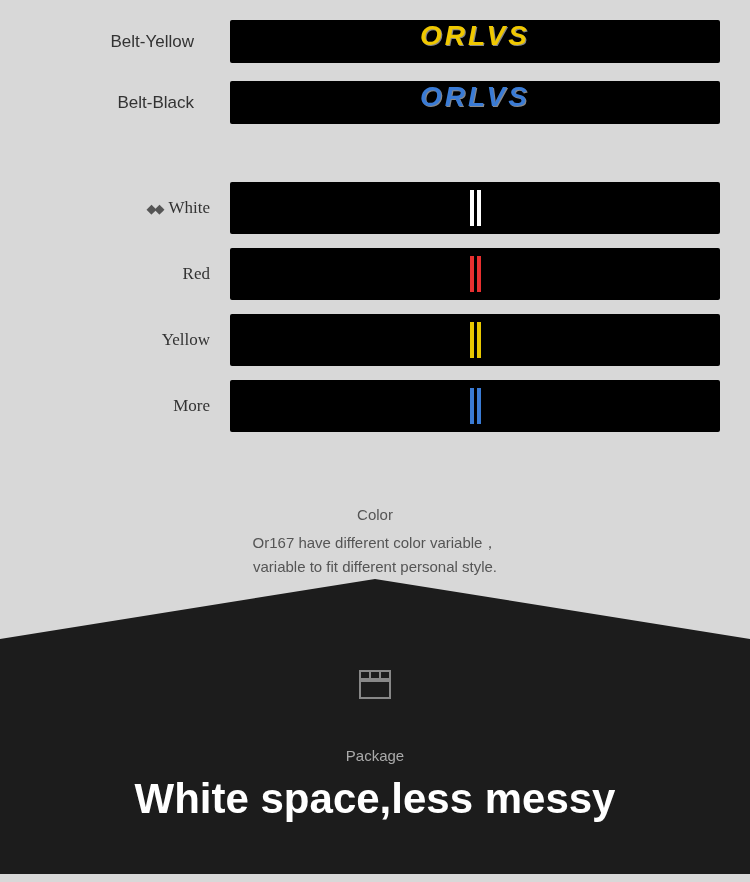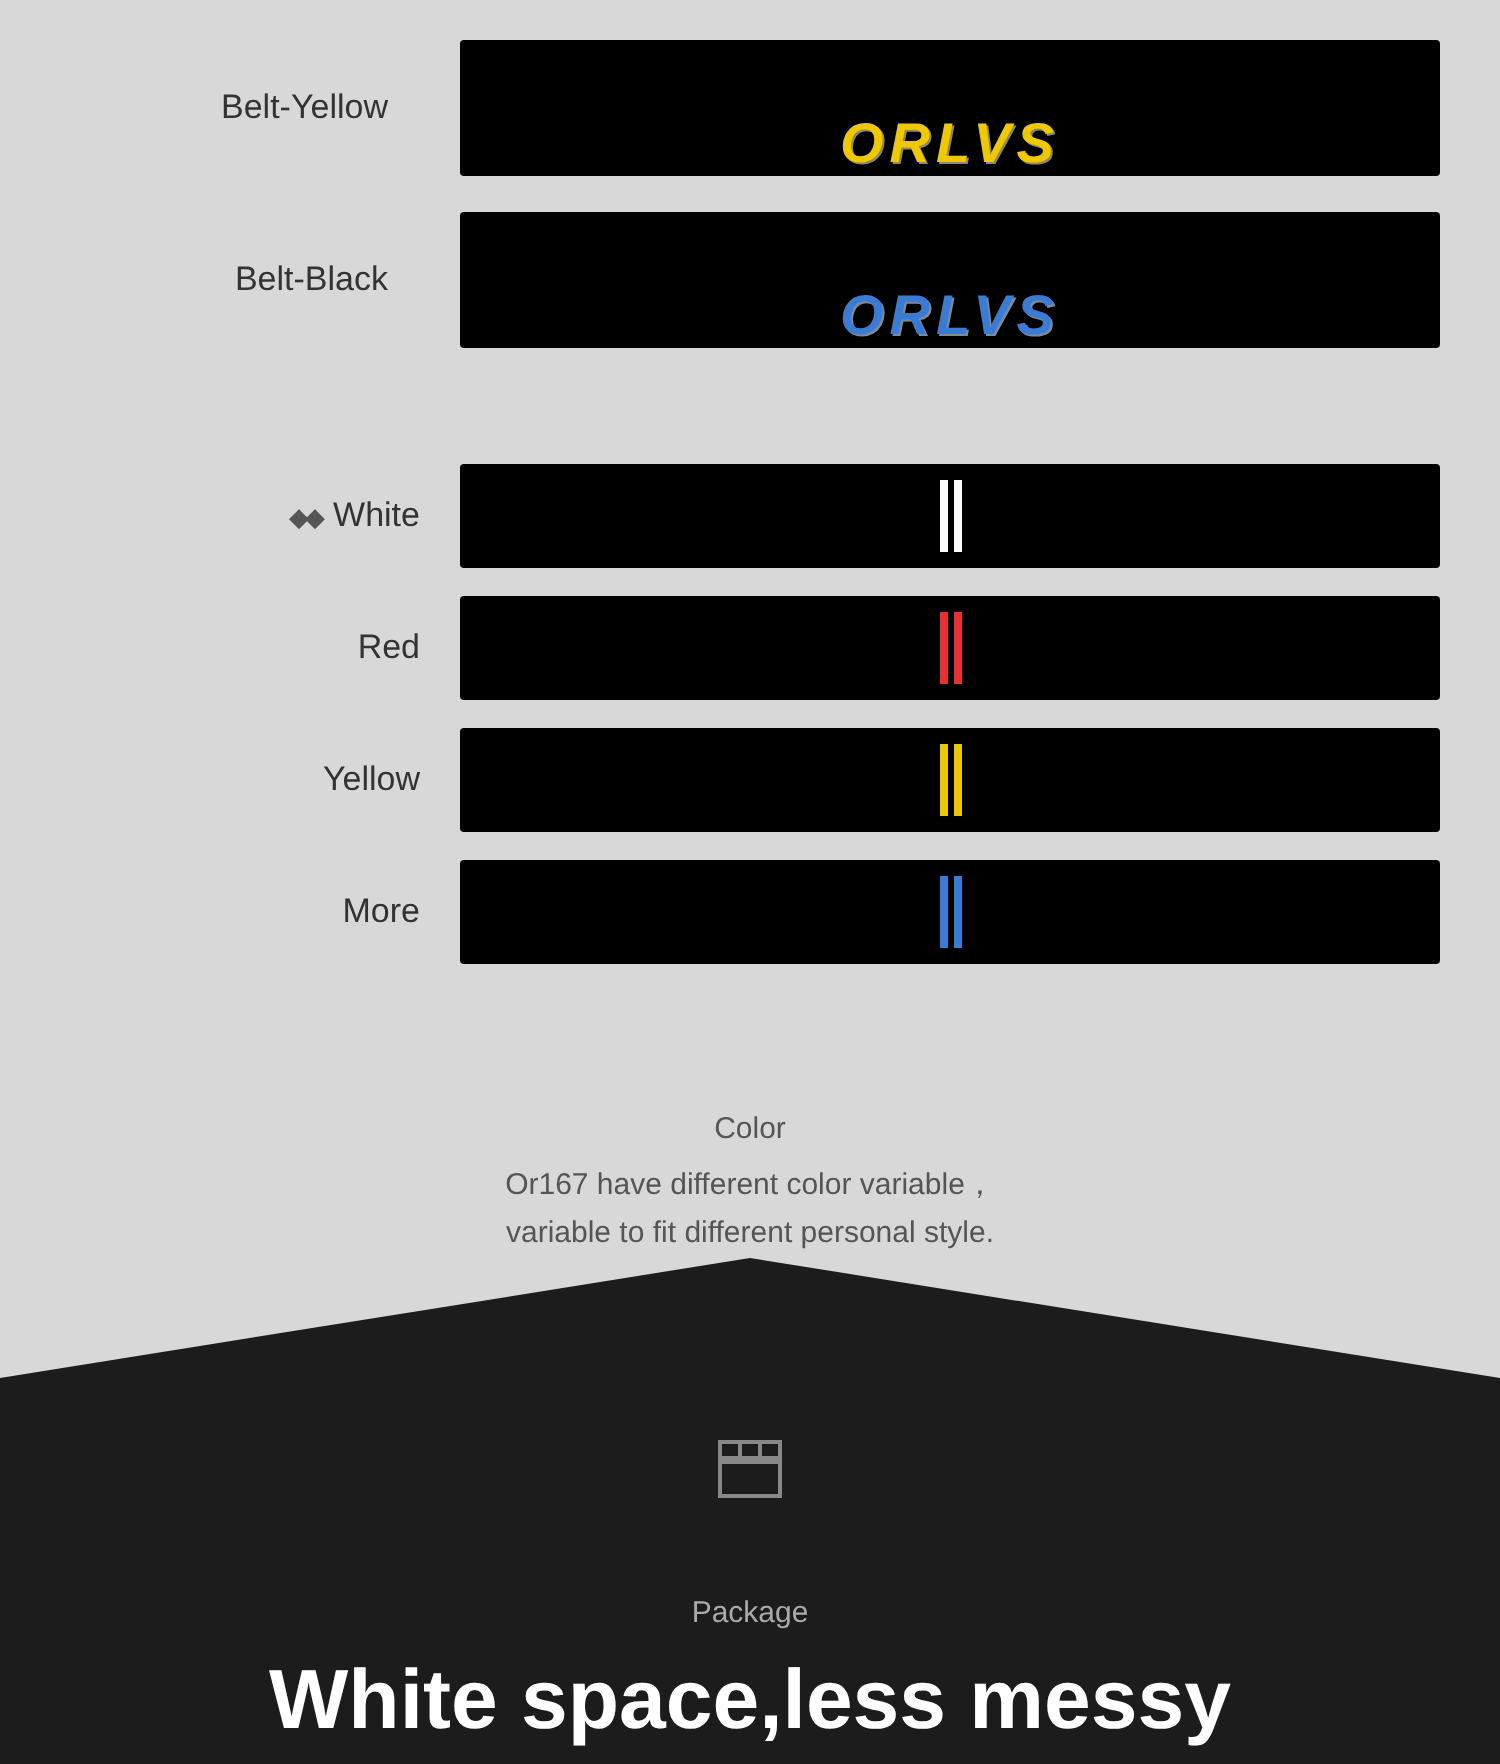--- a/index.html
+++ b/index.html
@@ -27,24 +27,24 @@
       font-size: 17px;
       color: #333;
       font-weight: 400;
       flex-shrink: 0;
       text-align: right;
       padding-right: 36px;
     }
 
     .belt-bar {
       flex: 1;
-      height: 68px;
+      height: 43px;
       background: #000;
       display: flex;
-      align-items: flex-end;
+      align-items: flex-start;
       justify-content: center;
       border-radius: 2px;
     }
 
     .belt-text-yellow {
       font-family: 'Arial Black', 'Impact', sans-serif;
       font-size: 28px;
       font-weight: 900;
       color: #f0c800;
       letter-spacing: 3px;
@@ -80,20 +80,21 @@
       align-items: center;
       justify-content: flex-end;
       padding-right: 20px;
       flex-shrink: 0;
     }
 
     .stripe-label {
       font-size: 17px;
       color: #333;
       font-weight: 400;
+      font-family: Liberation Serif, serif;
     }
 
     .drop-icon {
       margin-right: 6px;
       font-size: 16px;
       color: #555;
     }
 
     .stripe-bar {
       flex: 1;

